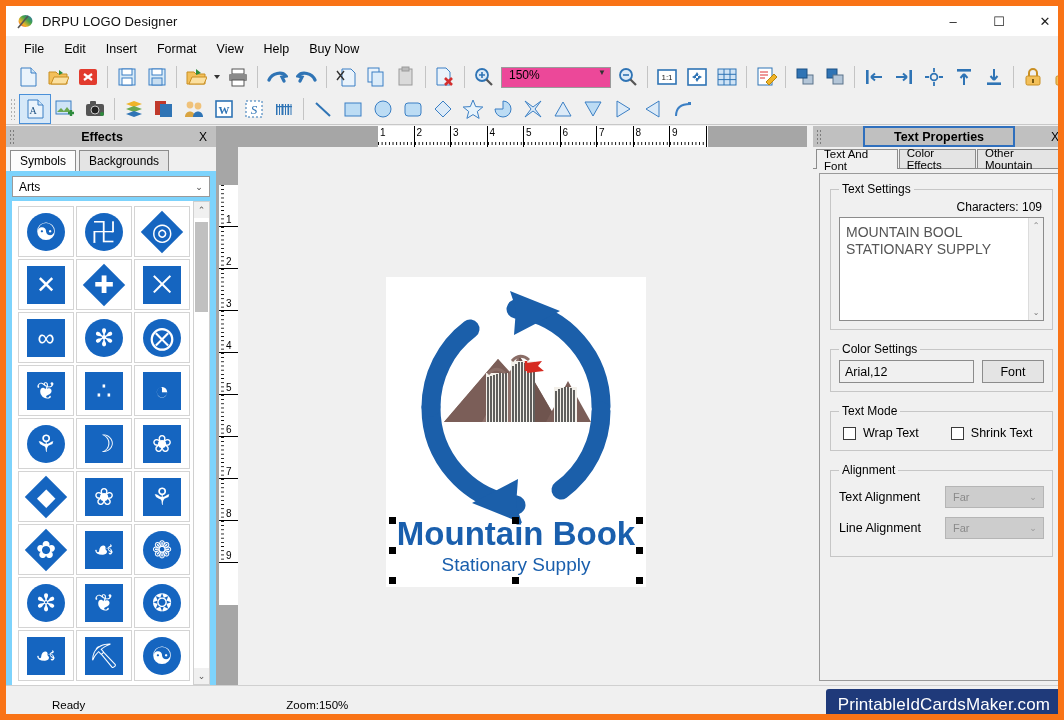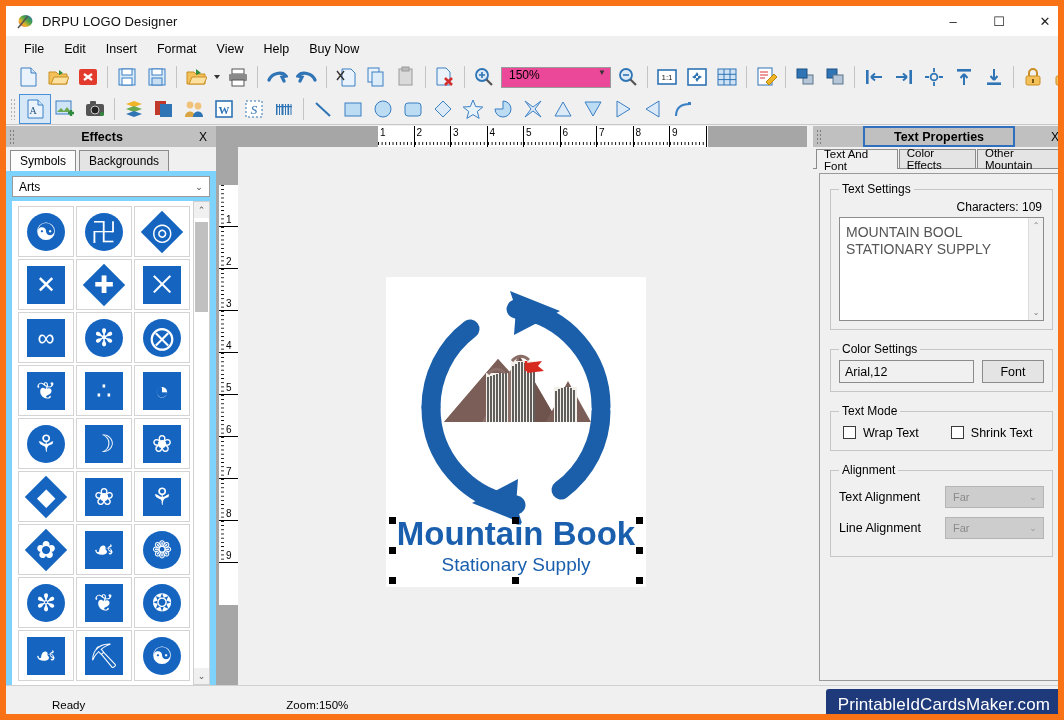--- a/index.html
+++ b/index.html
@@ -272,21 +272,21 @@
     flex: 1; height: 23px; border: 1px solid #8c8c8c; background: #f0f0f0;
     display: flex; align-items: center; padding-left: 5px;
     font-size: 12.5px; color: #000;
   }
   .btn {
     width: 62px; height: 23px; border: 1px solid #8c8c8c; background: #e4e4e4;
     display: flex; align-items: center; justify-content: center;
     font-size: 12.5px; color: #000;
   }
   .moderow { display: flex; align-items: center; padding: 4px 2px 2px 4px; }
-  .chk { display: flex; align-items: flex-start; gap: 7px; font-size: 12.5px; color: #000; }
+  .chk { display: flex; align-items: flex-end; gap: 7px; font-size: 12.5px; color: #000; }
   .chk .box {
     width: 13px; height: 13px; border: 1px solid #3a3a3a; background: #fff;
   }
   .alignrow {
     display: flex; align-items: center; margin: 5px 0 9px 0;
   }
   .alignrow .lbl { font-size: 12.5px; color: #000; width: 106px; }
   .dd {
     flex: 1; height: 22px; border: 1px solid #b5b5b5; background: #cdcdcd;
     display: flex; align-items: center;

